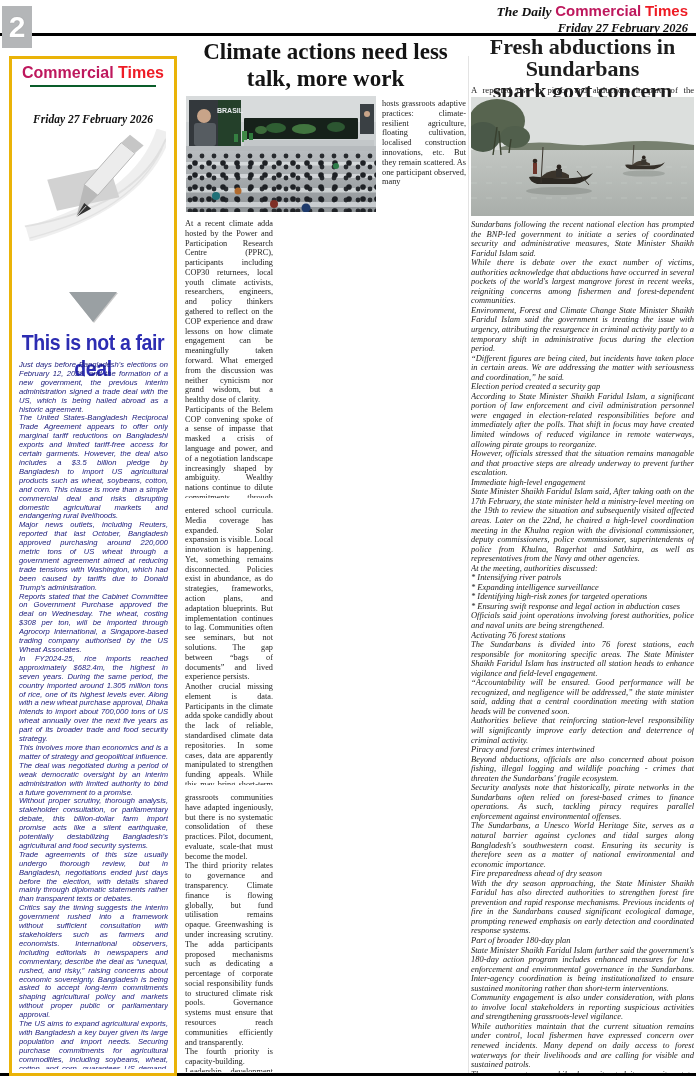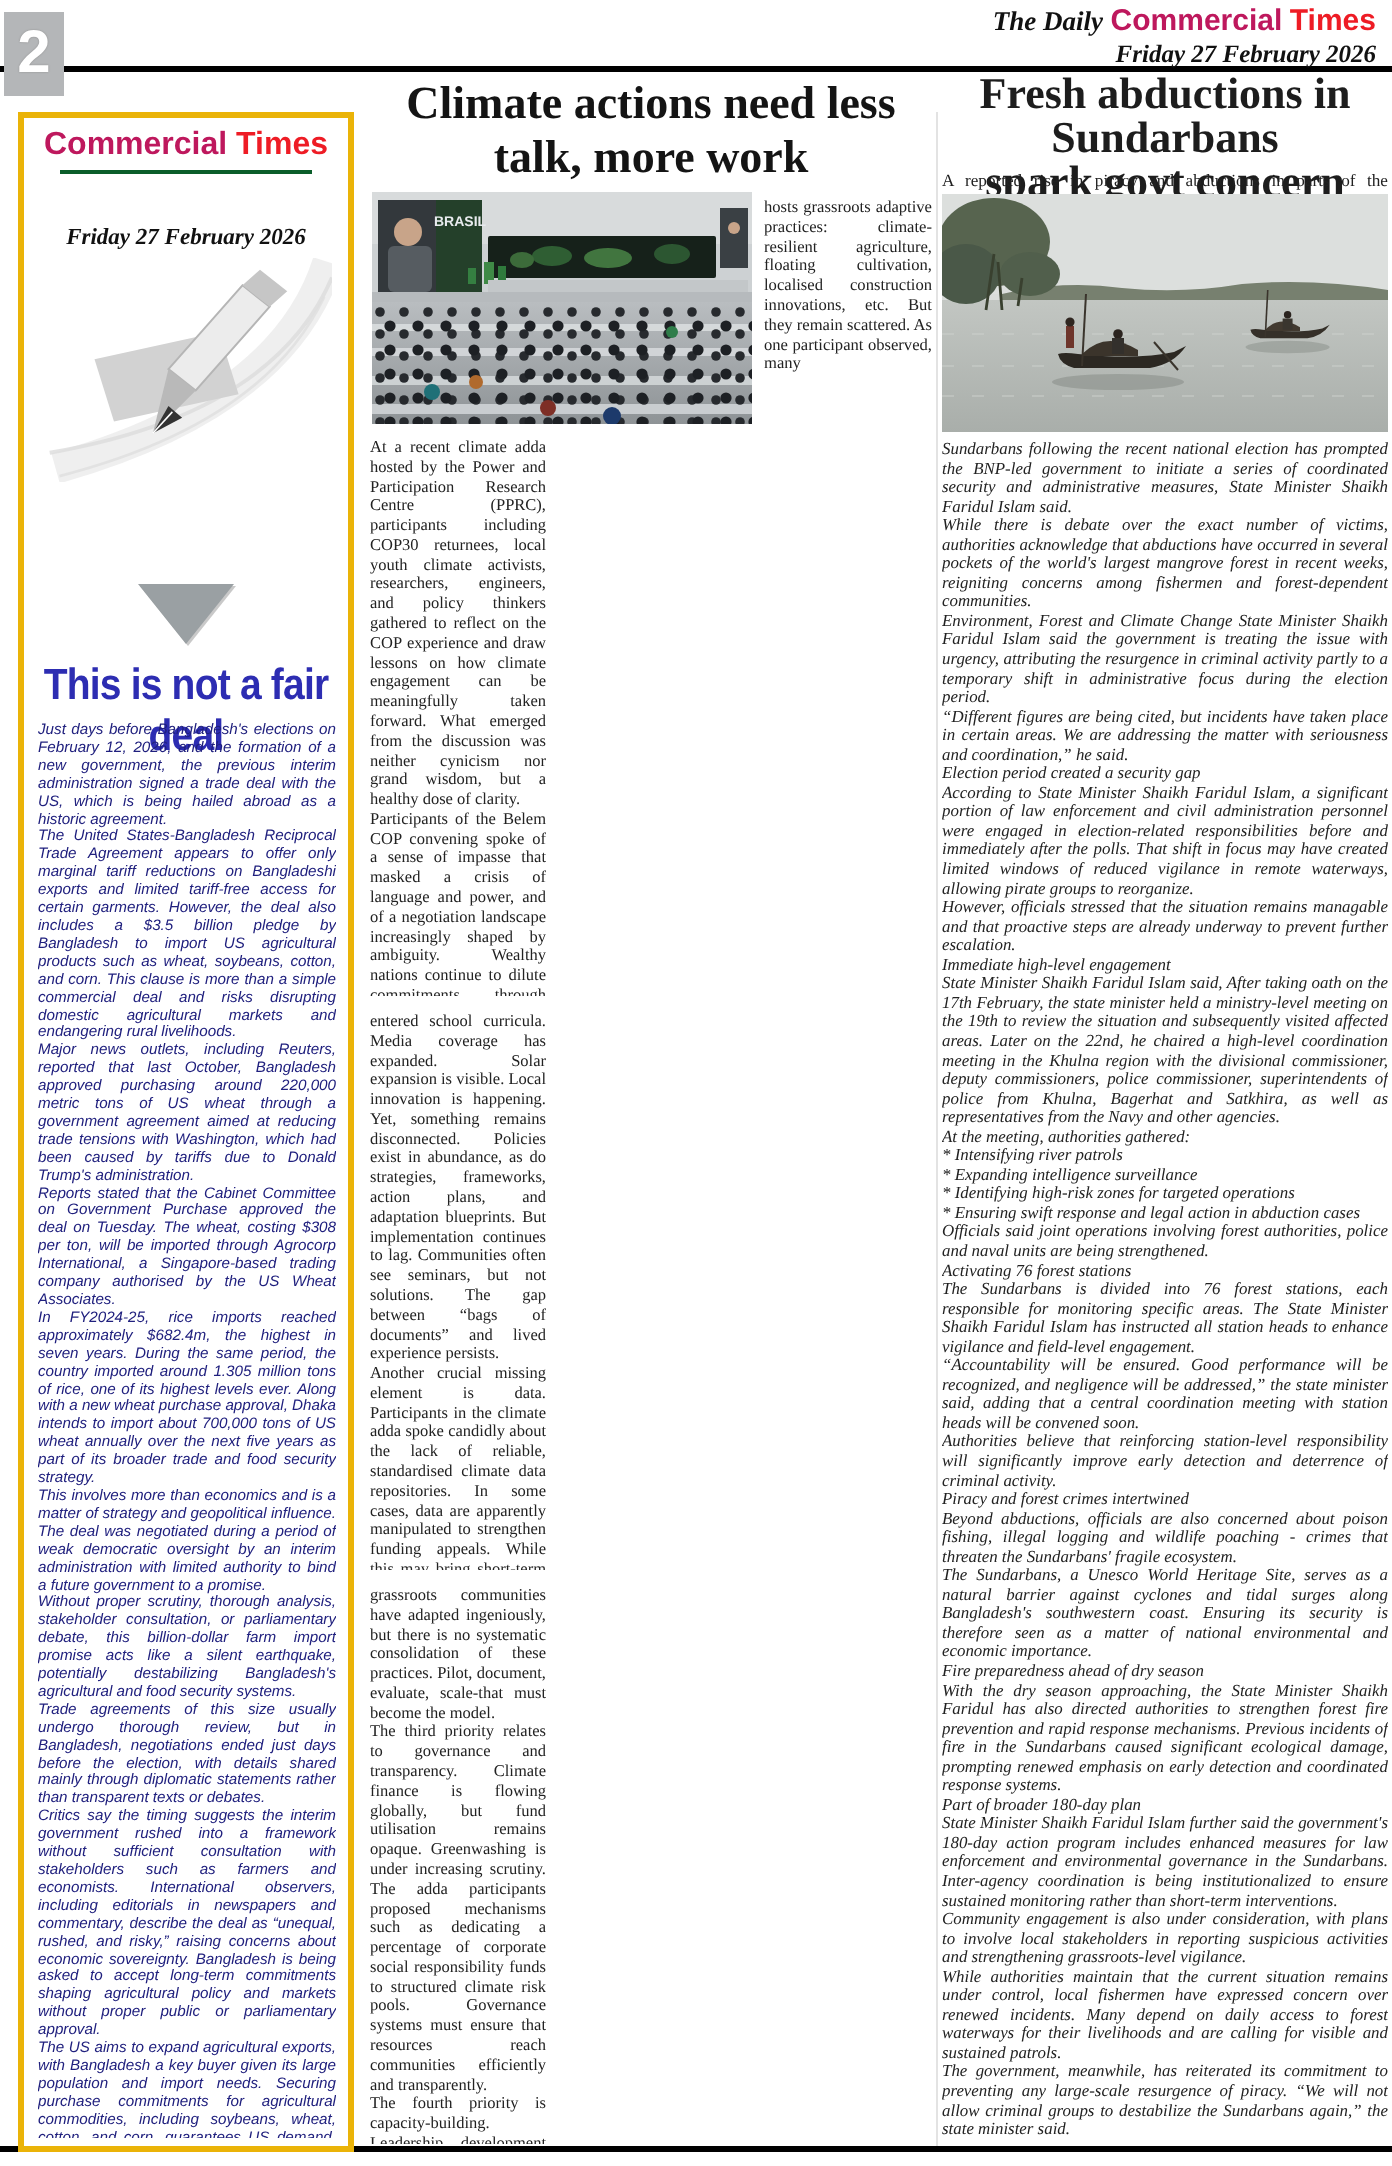--- a/index.html
+++ b/index.html
@@ -113,21 +113,21 @@
       </svg>
     </div>
 
     <div class="ed-arrow"></div>
     <div class="fair-deal">This is not a fair deal</div>
 
     <div class="ed-body">
         <div class="para">Just days before Bangladesh's elections on February 12, 2026, and the formation of a new government, the previous interim administration signed a trade deal with the US, which is being hailed abroad as a historic agreement.</div>
         <div class="para">The United States-Bangladesh Reciprocal Trade Agreement appears to offer only marginal tariff reductions on Bangladeshi exports and limited tariff-free access for certain garments. However, the deal also includes a $3.5 billion pledge by Bangladesh to import US agricultural products such as wheat, soybeans, cotton, and corn. This clause is more than a simple commercial deal and risks disrupting domestic agricultural markets and endangering rural livelihoods.</div>
         <div class="para">Major news outlets, including Reuters, reported that last October, Bangladesh approved purchasing around 220,000 metric tons of US wheat through a government agreement aimed at reducing trade tensions with Washington, which had been caused by tariffs due to Donald Trump's administration.</div>
-        <div class="para">Reports stated that the Cabinet Committee on Government Purchase approved the deal on Tuesday. The wheat, costing $308 per ton, will be imported through Agrocorp International, a Singapore-based trading company authorised by the US Wheat Associates.</div>
+        <div class="para">Reports stated that the Cabinet Committee on Government Purchase approved the deal on Wednesday. The wheat, costing $308 per ton, will be imported through Agrocorp International, a Singapore-based trading company authorised by the US Wheat Associates.</div>
         <div class="para">In FY2024-25, rice imports reached approximately $682.4m, the highest in seven years. During the same period, the country imported around 1.305 million tons of rice, one of its highest levels ever. Along with a new wheat purchase approval, Dhaka intends to import about 700,000 tons of US wheat annually over the next five years as part of its broader trade and food security strategy.</div>
         <div class="para">This involves more than economics and is a matter of strategy and geopolitical influence. The deal was negotiated during a period of weak democratic oversight by an interim administration with limited authority to bind a future government to a promise.</div>
         <div class="para">Without proper scrutiny, thorough analysis, stakeholder consultation, or parliamentary debate, this billion-dollar farm import promise acts like a silent earthquake, potentially destabilizing Bangladesh's agricultural and food security systems.</div>
         <div class="para">Trade agreements of this size usually undergo thorough review, but in Bangladesh, negotiations ended just days before the election, with details shared mainly through diplomatic statements rather than transparent texts or debates.</div>
         <div class="para">Critics say the timing suggests the interim government rushed into a framework without sufficient consultation with stakeholders such as farmers and economists. International observers, including editorials in newspapers and commentary, describe the deal as “unequal, rushed, and risky,” raising concerns about economic sovereignty. Bangladesh is being asked to accept long-term commitments shaping agricultural policy and markets without proper public or parliamentary approval.</div>
         <div class="para">The US aims to expand agricultural exports, with Bangladesh a key buyer given its large population and import needs. Securing purchase commitments for agricultural commodities, including soybeans, wheat, cotton, and corn, guarantees US demand. For a small, developing economy with trade imbalances, such a deal is asymmetric.</div>
       </div>
   </div>
 </div>
 
@@ -257,32 +257,33 @@
   <div class="r-body">
       <div class="para">Sundarbans following the recent national election has prompted the BNP-led government to initiate a series of coordinated security and administrative measures, State Minister Shaikh Faridul Islam said.</div>
       <div class="para">While there is debate over the exact number of victims, authorities acknowledge that abductions have occurred in several pockets of the world's largest mangrove forest in recent weeks, reigniting concerns among fishermen and forest-dependent communities.</div>
       <div class="para">Environment, Forest and Climate Change State Minister Shaikh Faridul Islam said the government is treating the issue with urgency, attributing the resurgence in criminal activity partly to a temporary shift in administrative focus during the election period.</div>
       <div class="para">“Different figures are being cited, but incidents have taken place in certain areas. We are addressing the matter with seriousness and coordination,” he said.</div>
       <div class="para">Election period created a security gap</div>
       <div class="para">According to State Minister Shaikh Faridul Islam, a significant portion of law enforcement and civil administration personnel were engaged in election-related responsibilities before and immediately after the polls. That shift in focus may have created limited windows of reduced vigilance in remote waterways, allowing pirate groups to reorganize.</div>
       <div class="para">However, officials stressed that the situation remains managable and that proactive steps are already underway to prevent further escalation.</div>
       <div class="para">Immediate high-level engagement</div>
       <div class="para">State Minister Shaikh Faridul Islam said, After taking oath on the 17th February, the state minister held a ministry-level meeting on the 19th to review the situation and subsequently visited affected areas. Later on the 22nd, he chaired a high-level coordination meeting in the Khulna region with the divisional commissioner, deputy commissioners, police commissioner, superintendents of police from Khulna, Bagerhat and Satkhira, as well as representatives from the Navy and other agencies.</div>
-      <div class="para">At the meeting, authorities gathered:</div>
+      <div class="para">At the meeting, authorities discussed:</div>
       <div class="para">* Intensifying river patrols</div>
       <div class="para">* Expanding intelligence surveillance</div>
       <div class="para">* Identifying high-risk zones for targeted operations</div>
       <div class="para">* Ensuring swift response and legal action in abduction cases</div>
       <div class="para">Officials said joint operations involving forest authorities, police and naval units are being strengthened.</div>
       <div class="para">Activating 76 forest stations</div>
       <div class="para">The Sundarbans is divided into 76 forest stations, each responsible for monitoring specific areas. The State Minister Shaikh Faridul Islam has instructed all station heads to enhance vigilance and field-level engagement.</div>
       <div class="para">“Accountability will be ensured. Good performance will be recognized, and negligence will be addressed,” the state minister said, adding that a central coordination meeting with station heads will be convened soon.</div>
       <div class="para">Authorities believe that reinforcing station-level responsibility will significantly improve early detection and deterrence of criminal activity.</div>
       <div class="para">Piracy and forest crimes intertwined</div>
       <div class="para">Beyond abductions, officials are also concerned about poison fishing, illegal logging and wildlife poaching - crimes that threaten the Sundarbans' fragile ecosystem.</div>
+      <div class="para">Security analysts note that historically, pirate networks in the Sundarbans often relied on forest-based crimes to finance operations. As such, tackling piracy requires parallel enforcement against environmental offenses.</div>
       <div class="para">The Sundarbans, a Unesco World Heritage Site, serves as a natural barrier against cyclones and tidal surges along Bangladesh's southwestern coast. Ensuring its security is therefore seen as a matter of national environmental and economic importance.</div>
       <div class="para">Fire preparedness ahead of dry season</div>
       <div class="para">With the dry season approaching, the State Minister Shaikh Faridul has also directed authorities to strengthen forest fire prevention and rapid response mechanisms. Previous incidents of fire in the Sundarbans caused significant ecological damage, prompting renewed emphasis on early detection and coordinated response systems.</div>
       <div class="para">Part of broader 180-day plan</div>
       <div class="para">State Minister Shaikh Faridul Islam further said the government's 180-day action program includes enhanced measures for law enforcement and environmental governance in the Sundarbans. Inter-agency coordination is being institutionalized to ensure sustained monitoring rather than short-term interventions.</div>
       <div class="para">Community engagement is also under consideration, with plans to involve local stakeholders in reporting suspicious activities and strengthening grassroots-level vigilance.</div>
       <div class="para">While authorities maintain that the current situation remains under control, local fishermen have expressed concern over renewed incidents. Many depend on daily access to forest waterways for their livelihoods and are calling for visible and sustained patrols.</div>
       <div class="para">The government, meanwhile, has reiterated its commitment to preventing any large-scale resurgence of piracy. “We will not allow criminal groups to destabilize the Sundarbans again,” the state minister said.</div>
     </div>
 </div>

